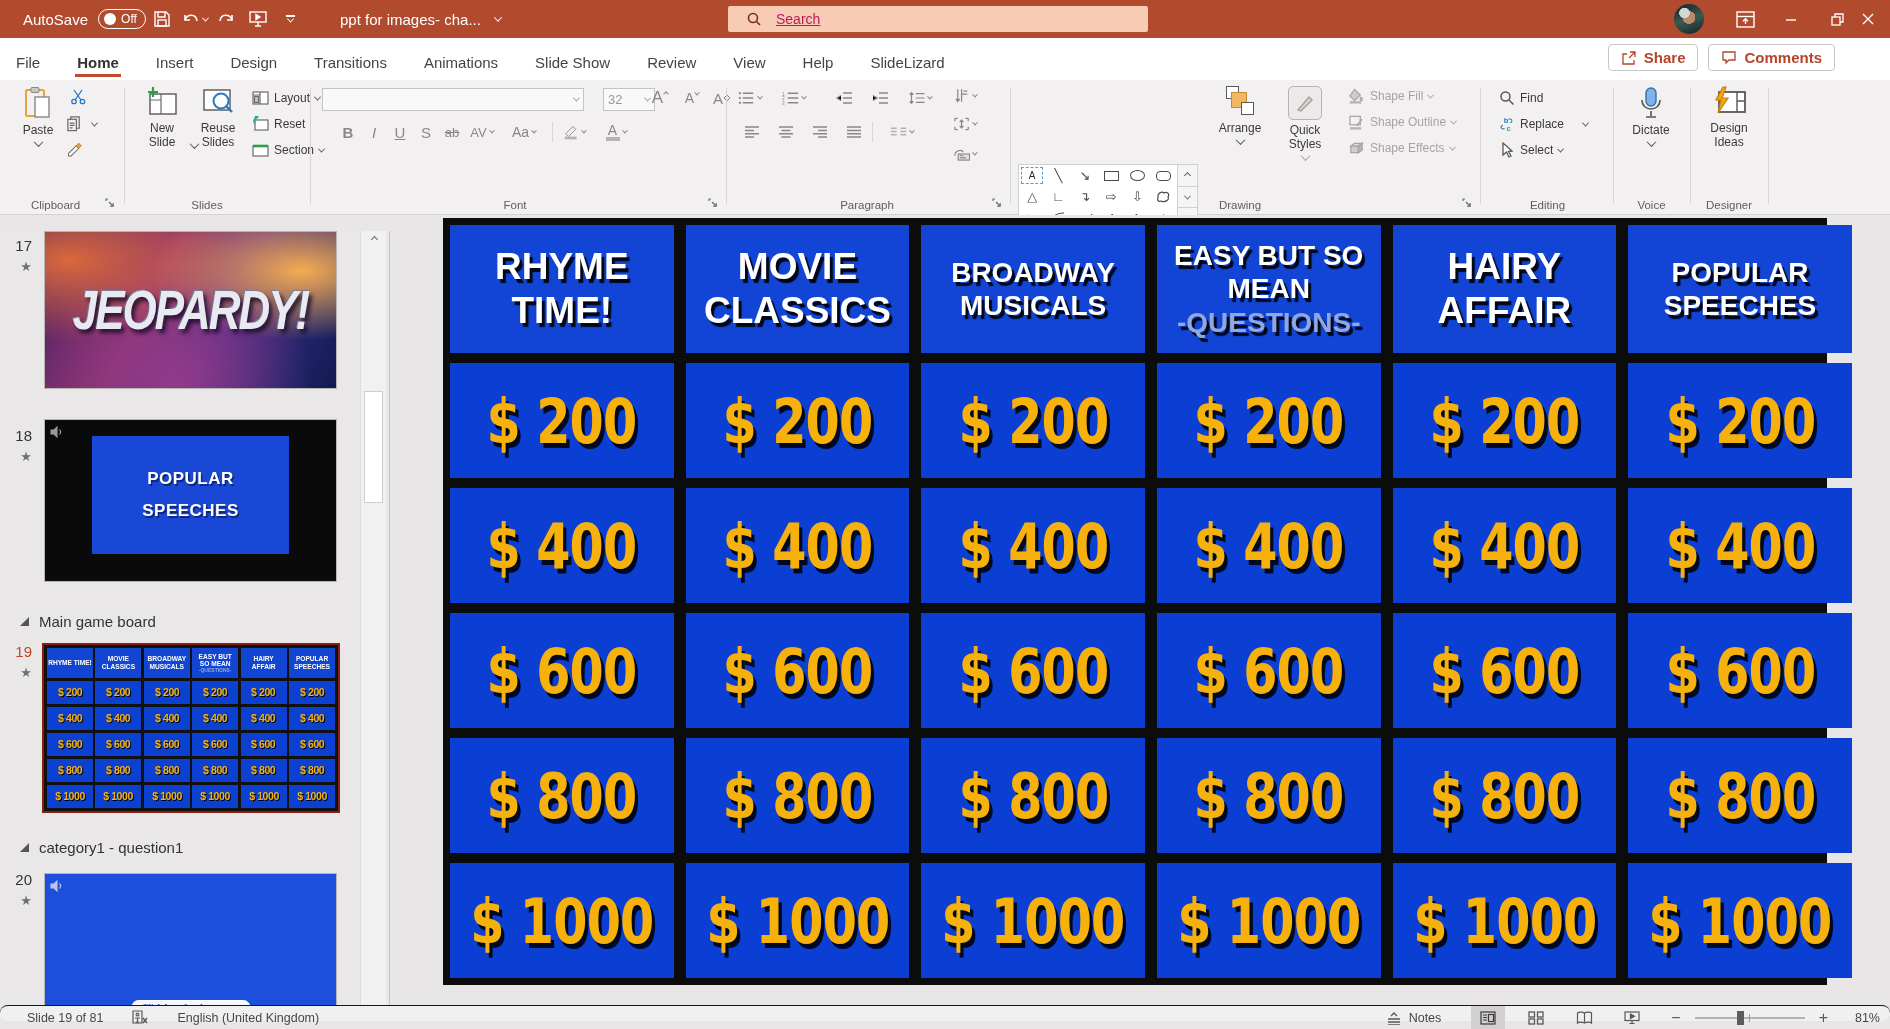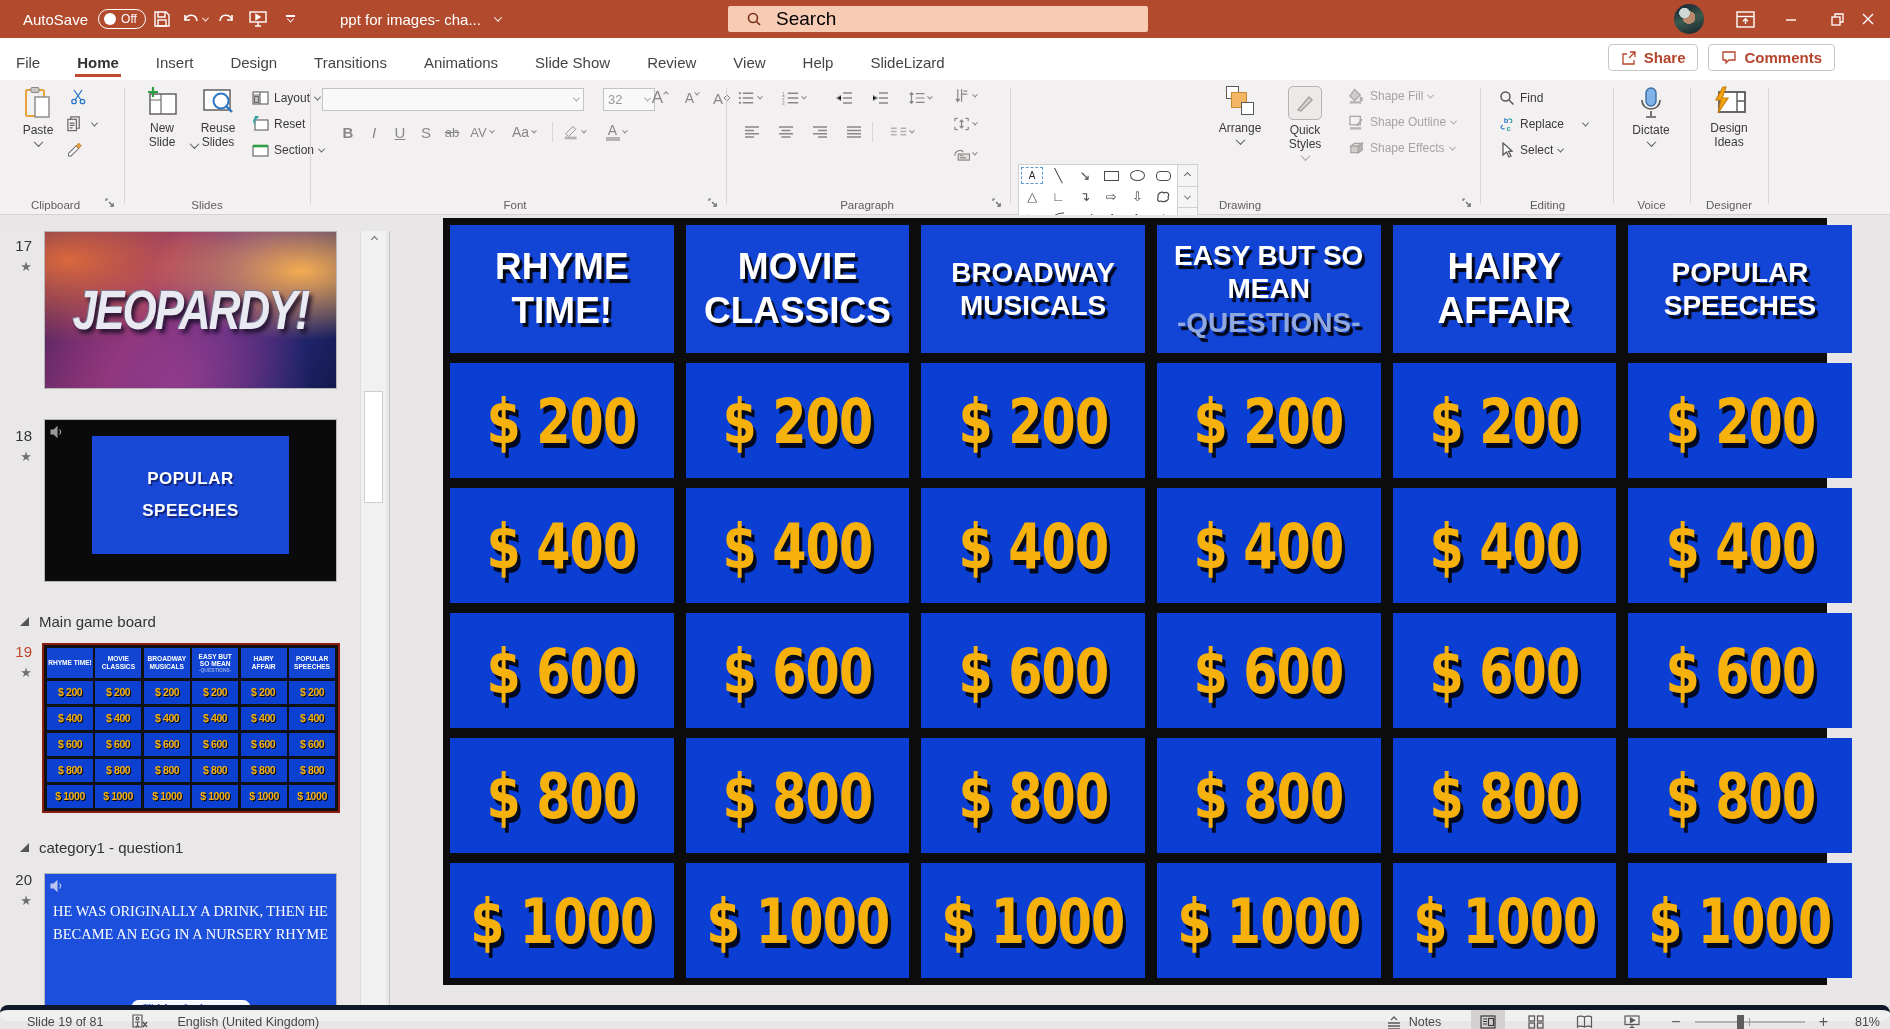--- a/index.html
+++ b/index.html
@@ -12,21 +12,21 @@
   .tb-pill { margin-left:10px; width:48px; height:20px; border:1px solid #fff; border-radius:10px; display:flex; align-items:center; gap:5px; padding:0 5px; }
   .tb-pill .dot { width:12px; height:12px; border-radius:50%; background:#fff; }
   .tb-pill .off { font-size:12px; }
   .tb-btn { width:32px; height:38px; display:flex; align-items:center; justify-content:center; }
   .tb-btn svg { display:block; }
   .chev { display:inline-block; width:7px; height:7px; border-right:1.6px solid currentColor; border-bottom:1.6px solid currentColor; transform:rotate(45deg) translate(-1px,-1px); }
   .chev.up { transform:rotate(-135deg); }
   .tb-title { position:absolute; left:340px; top:0; height:38px; display:flex; align-items:center; gap:14px; font-size:15px; }
   .searchbox { position:absolute; left:728px; top:6px; width:420px; height:26px; background:#F8CCB4; border-radius:2px; display:flex; align-items:center; color:#7A2E1A; }
   .searchbox svg { margin-left:18px; }
-  .searchbox span { margin-left:14px; font-size:19px; color:#000000; }
+  .searchbox span { margin-left:14px; font-size:14px; color:#be185d;text-decoration:underline; }
   .tb-right { position:absolute; right:0; top:0; height:38px; display:flex; align-items:center; }
   .avatar { width:30px; height:30px; border-radius:50%; margin-right:18px;
     background: radial-gradient(circle at 35% 30%, #cfd8d2 0 18%, transparent 19%),
                 radial-gradient(circle at 50% 45%, #b98a6e 0 28%, transparent 29%),
                 linear-gradient(160deg,#20333a 20%, #3a5a4e 50%, #14222a); }
   .win-btn { width:46px; height:38px; display:flex; align-items:center; justify-content:center; color:#fff; }
 
   
   .tabrow { position:absolute; left:0; top:38px; width:1890px; height:42px; background:#fff; }
   .tabs { position:absolute; left:14px; top:0; height:48px; display:flex; align-items:center; gap:33px; font-size:15px; color:#444; }
@@ -98,21 +98,21 @@
   .canvas { position:absolute; left:391px; top:215px; width:1499px; height:790px; background:#E8E6E6; }
   .board { position:absolute; left:52px; top:3px; width:1384px; height:767px; background:#0C0C0C; padding:7px; display:grid; grid-template-columns:repeat(6,1fr); grid-template-rows:128px repeat(5,1fr); gap:10px 12px; }
   .cat-cell { background:#1245D6; display:flex; flex-direction:column; align-items:center; justify-content:center; text-align:center; color:#fff; font-weight:bold; line-height:1.18; letter-spacing:0px; text-shadow:3px 4px 1px rgba(0,0,0,.9); padding:2px; }
   .cat-cell .sub { color:#8FA8E0; }
   .cat-size-lg { font-size:37px; }
   .cat-size-md { font-size:28px; }
   .money-cell { background:#0B3FD4; display:flex; align-items:center; justify-content:center; }
   .money-cell span { font-family:"DejaVu Sans", sans-serif; font-weight:bold; font-size:60px; color:#F6B10D; letter-spacing:-1px; transform:scaleX(.82) scaleY(1.05); text-shadow:4px 5px 0 rgba(0,0,0,.85); white-space:nowrap; }
 
   
-  .statusbar { position:absolute; left:0; top:1005px; width:1890px; height:16px; background:#F1F0F0; border-top:5px solid #0f172a; font-size:12.5px; color:#484644;border-radius:12px; }
+  .statusbar { position:absolute; left:0; top:1005px; width:1890px; height:16px; background:#F1F0F0; border-top:1px solid #0f172a; font-size:12.5px; color:#484644;border-radius:12px; }
   .sb-left { position:absolute; left:27px; top:0; height:24px; display:flex; align-items:center; gap:28px; }
   .sb-right { position:absolute; right:10px; top:0; height:24px; display:flex; align-items:center; gap:14px; }
   .sb-view { width:34px; height:24px; display:flex; align-items:center; justify-content:center; }
   .sb-view.sel { background:#D2D0D1; }
   .zoom-track { position:relative; width:110px; height:2px; background:#B5B3B1; }
   .zoom-thumb { position:absolute; left:42px; top:-6px; width:7px; height:14px; background:#5f5d5b; }
   .zoom-mid { position:absolute; left:54px; top:-3px; width:1px; height:8px; background:#9a9896; }
 </style>
 </head>
 <body>
@@ -794,21 +794,20 @@
     <span>category1 - question1</span>
   </div>
 
   <span class="slide-num" style="left:2px; top:640px;">20</span>
   <span class="anim-star" style="left:2px; top:662px;">★</span>
   <div class="thumb s20" style="left:44px; top:642px; width:293px; height:148px;">
     <span class="spk"><svg width="13" height="12" viewBox="0 0 13 12" fill="none" stroke="#b9c4ee" stroke-width="1.1">
           <path d="M1 4 h3 l3 -3 v10 l-3 -3 H1 Z" fill="#b9c4ee"></path>
           <path d="M9.5 3.5 c1.5 1.5 1.5 3.5 0 5"></path>
         </svg></span>
-    <div class="s20-text">HE WAS ORIGINALLY A DRINK, THEN HE BECAME AN EGG IN A NURSERY RHYME</div>
     <div class="s20-btn">Click here for the answer</div>
   </div>
 
   <div class="vscroll">
     <div class="arrowbox" style="top:0">
         <span class="chev up" style="width:5px;height:5px;color:#666"></span>
       </div>
     <div class="vthumb" style="top:160px; height:112px;"></div>
     <div class="arrowbox" style="bottom:0">
         <span class="chev" style="width:5px;height:5px;color:#666"></span>

